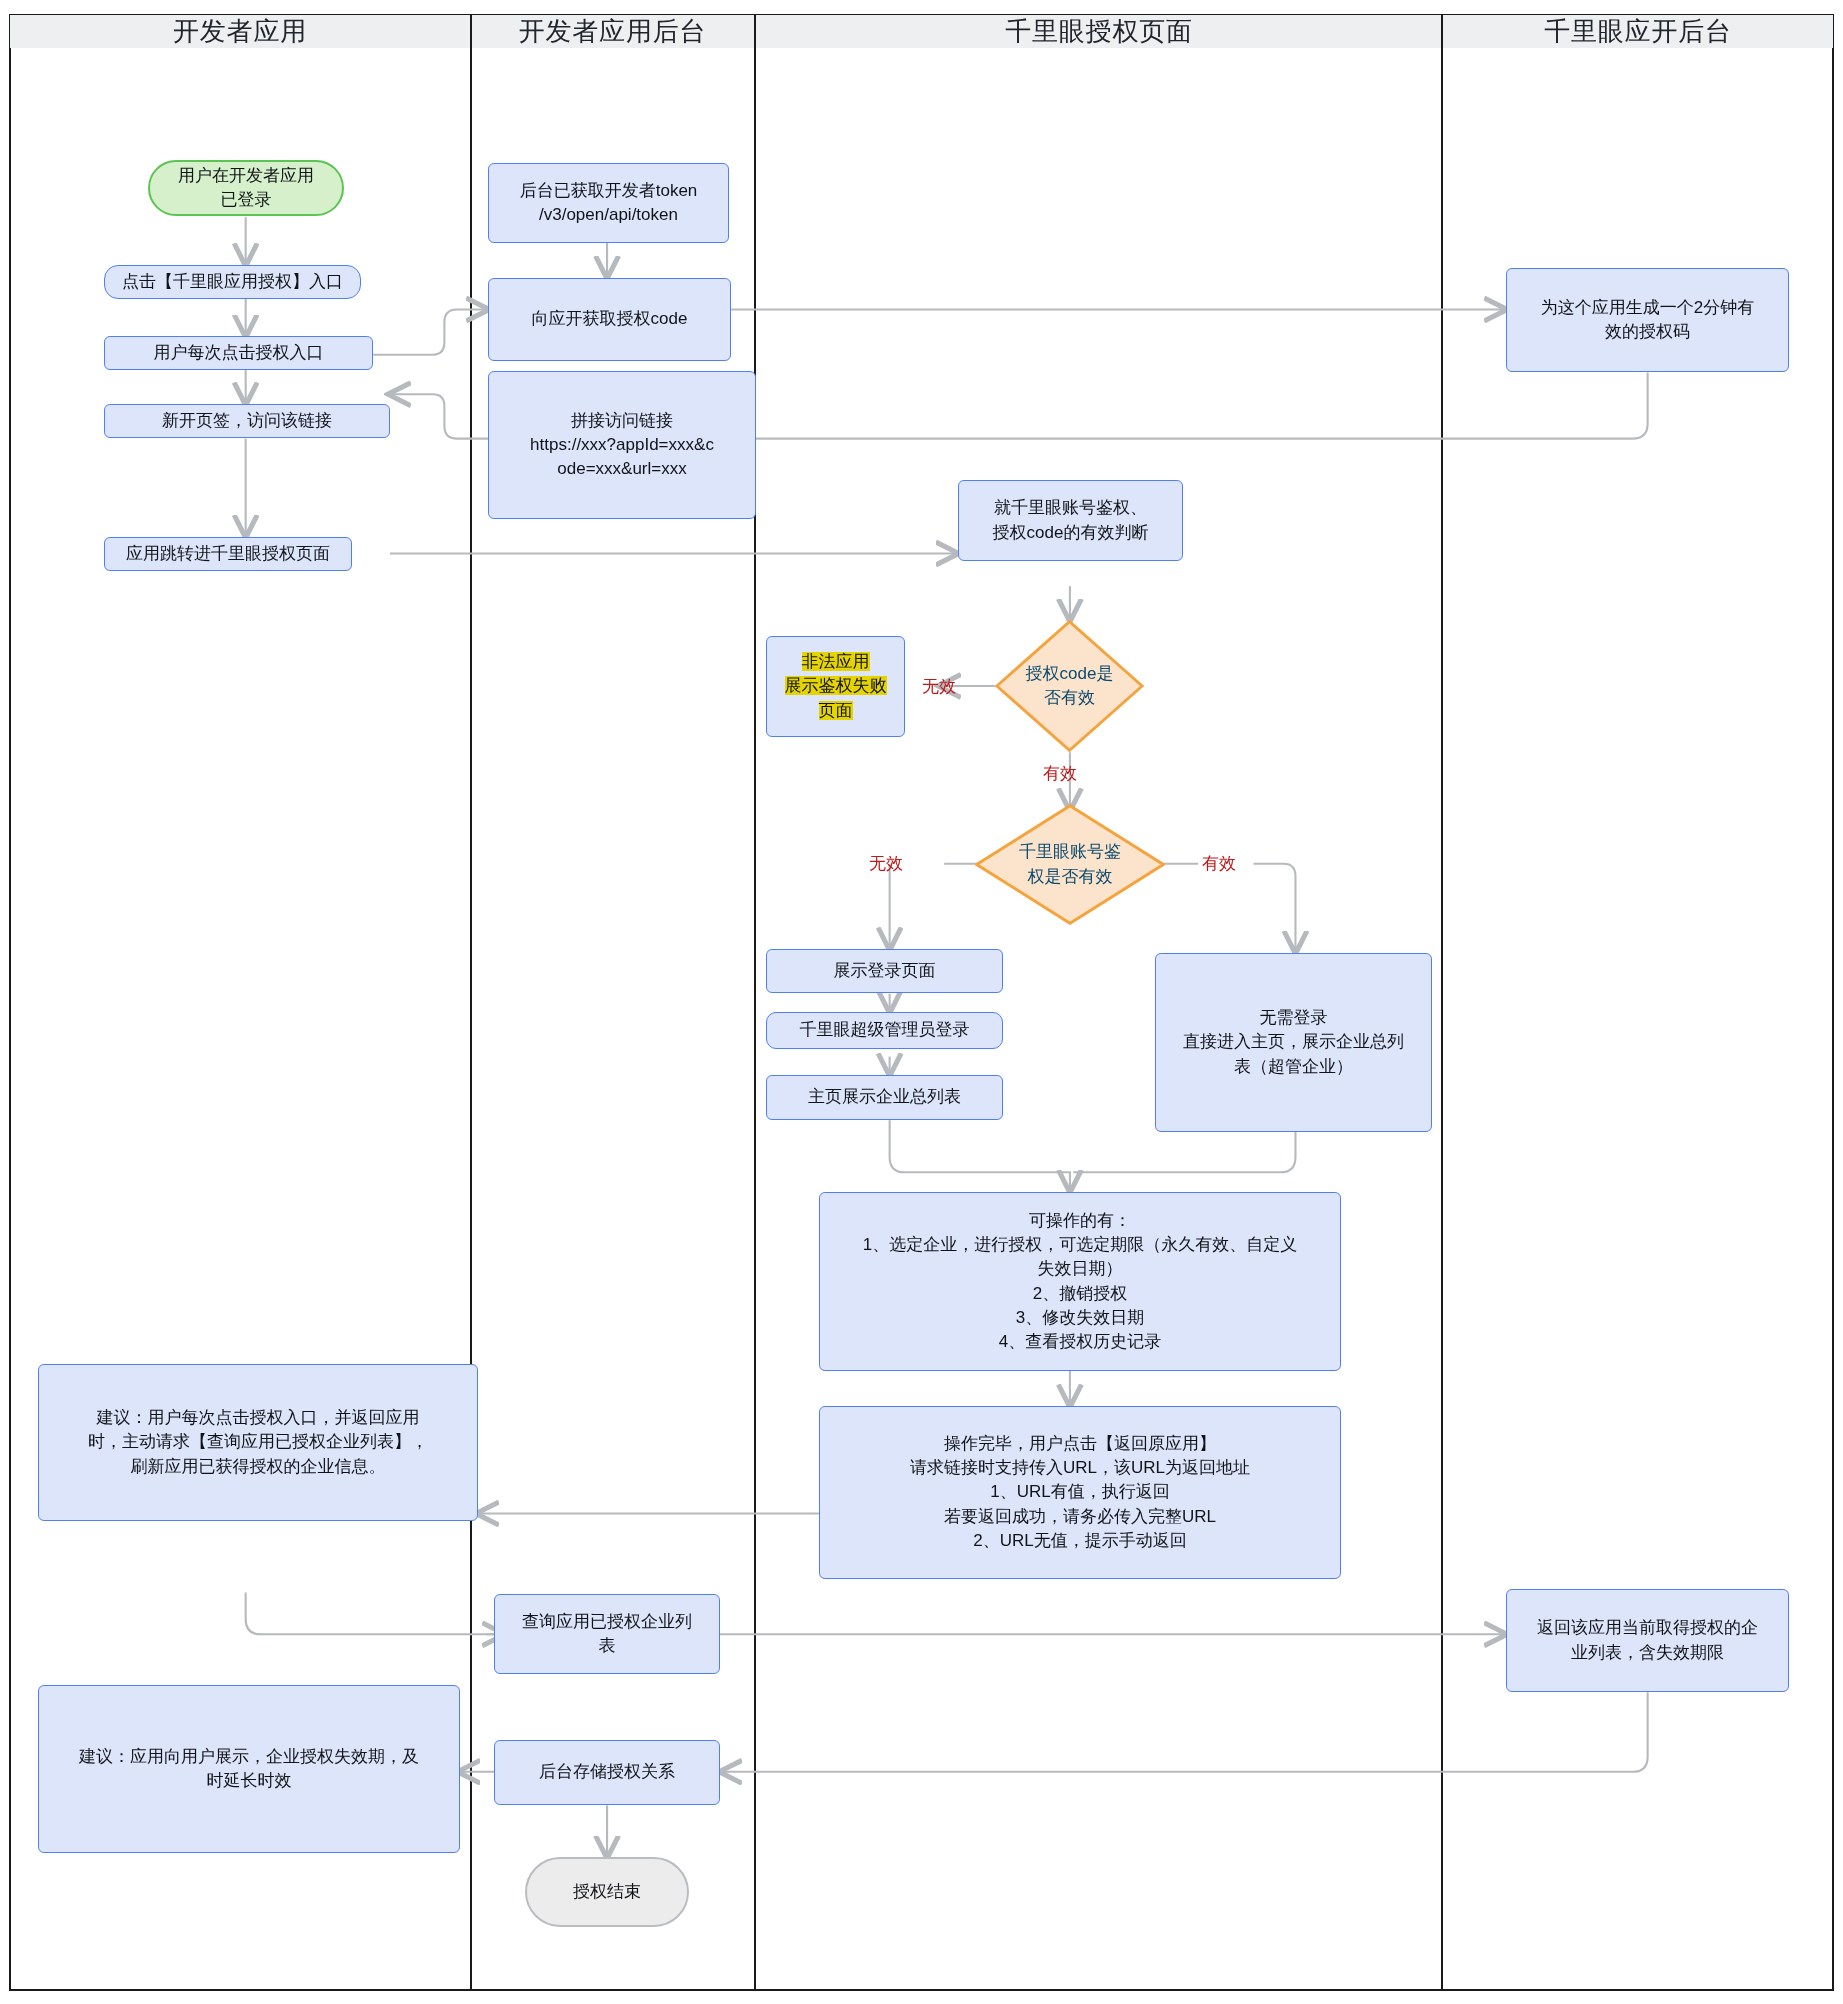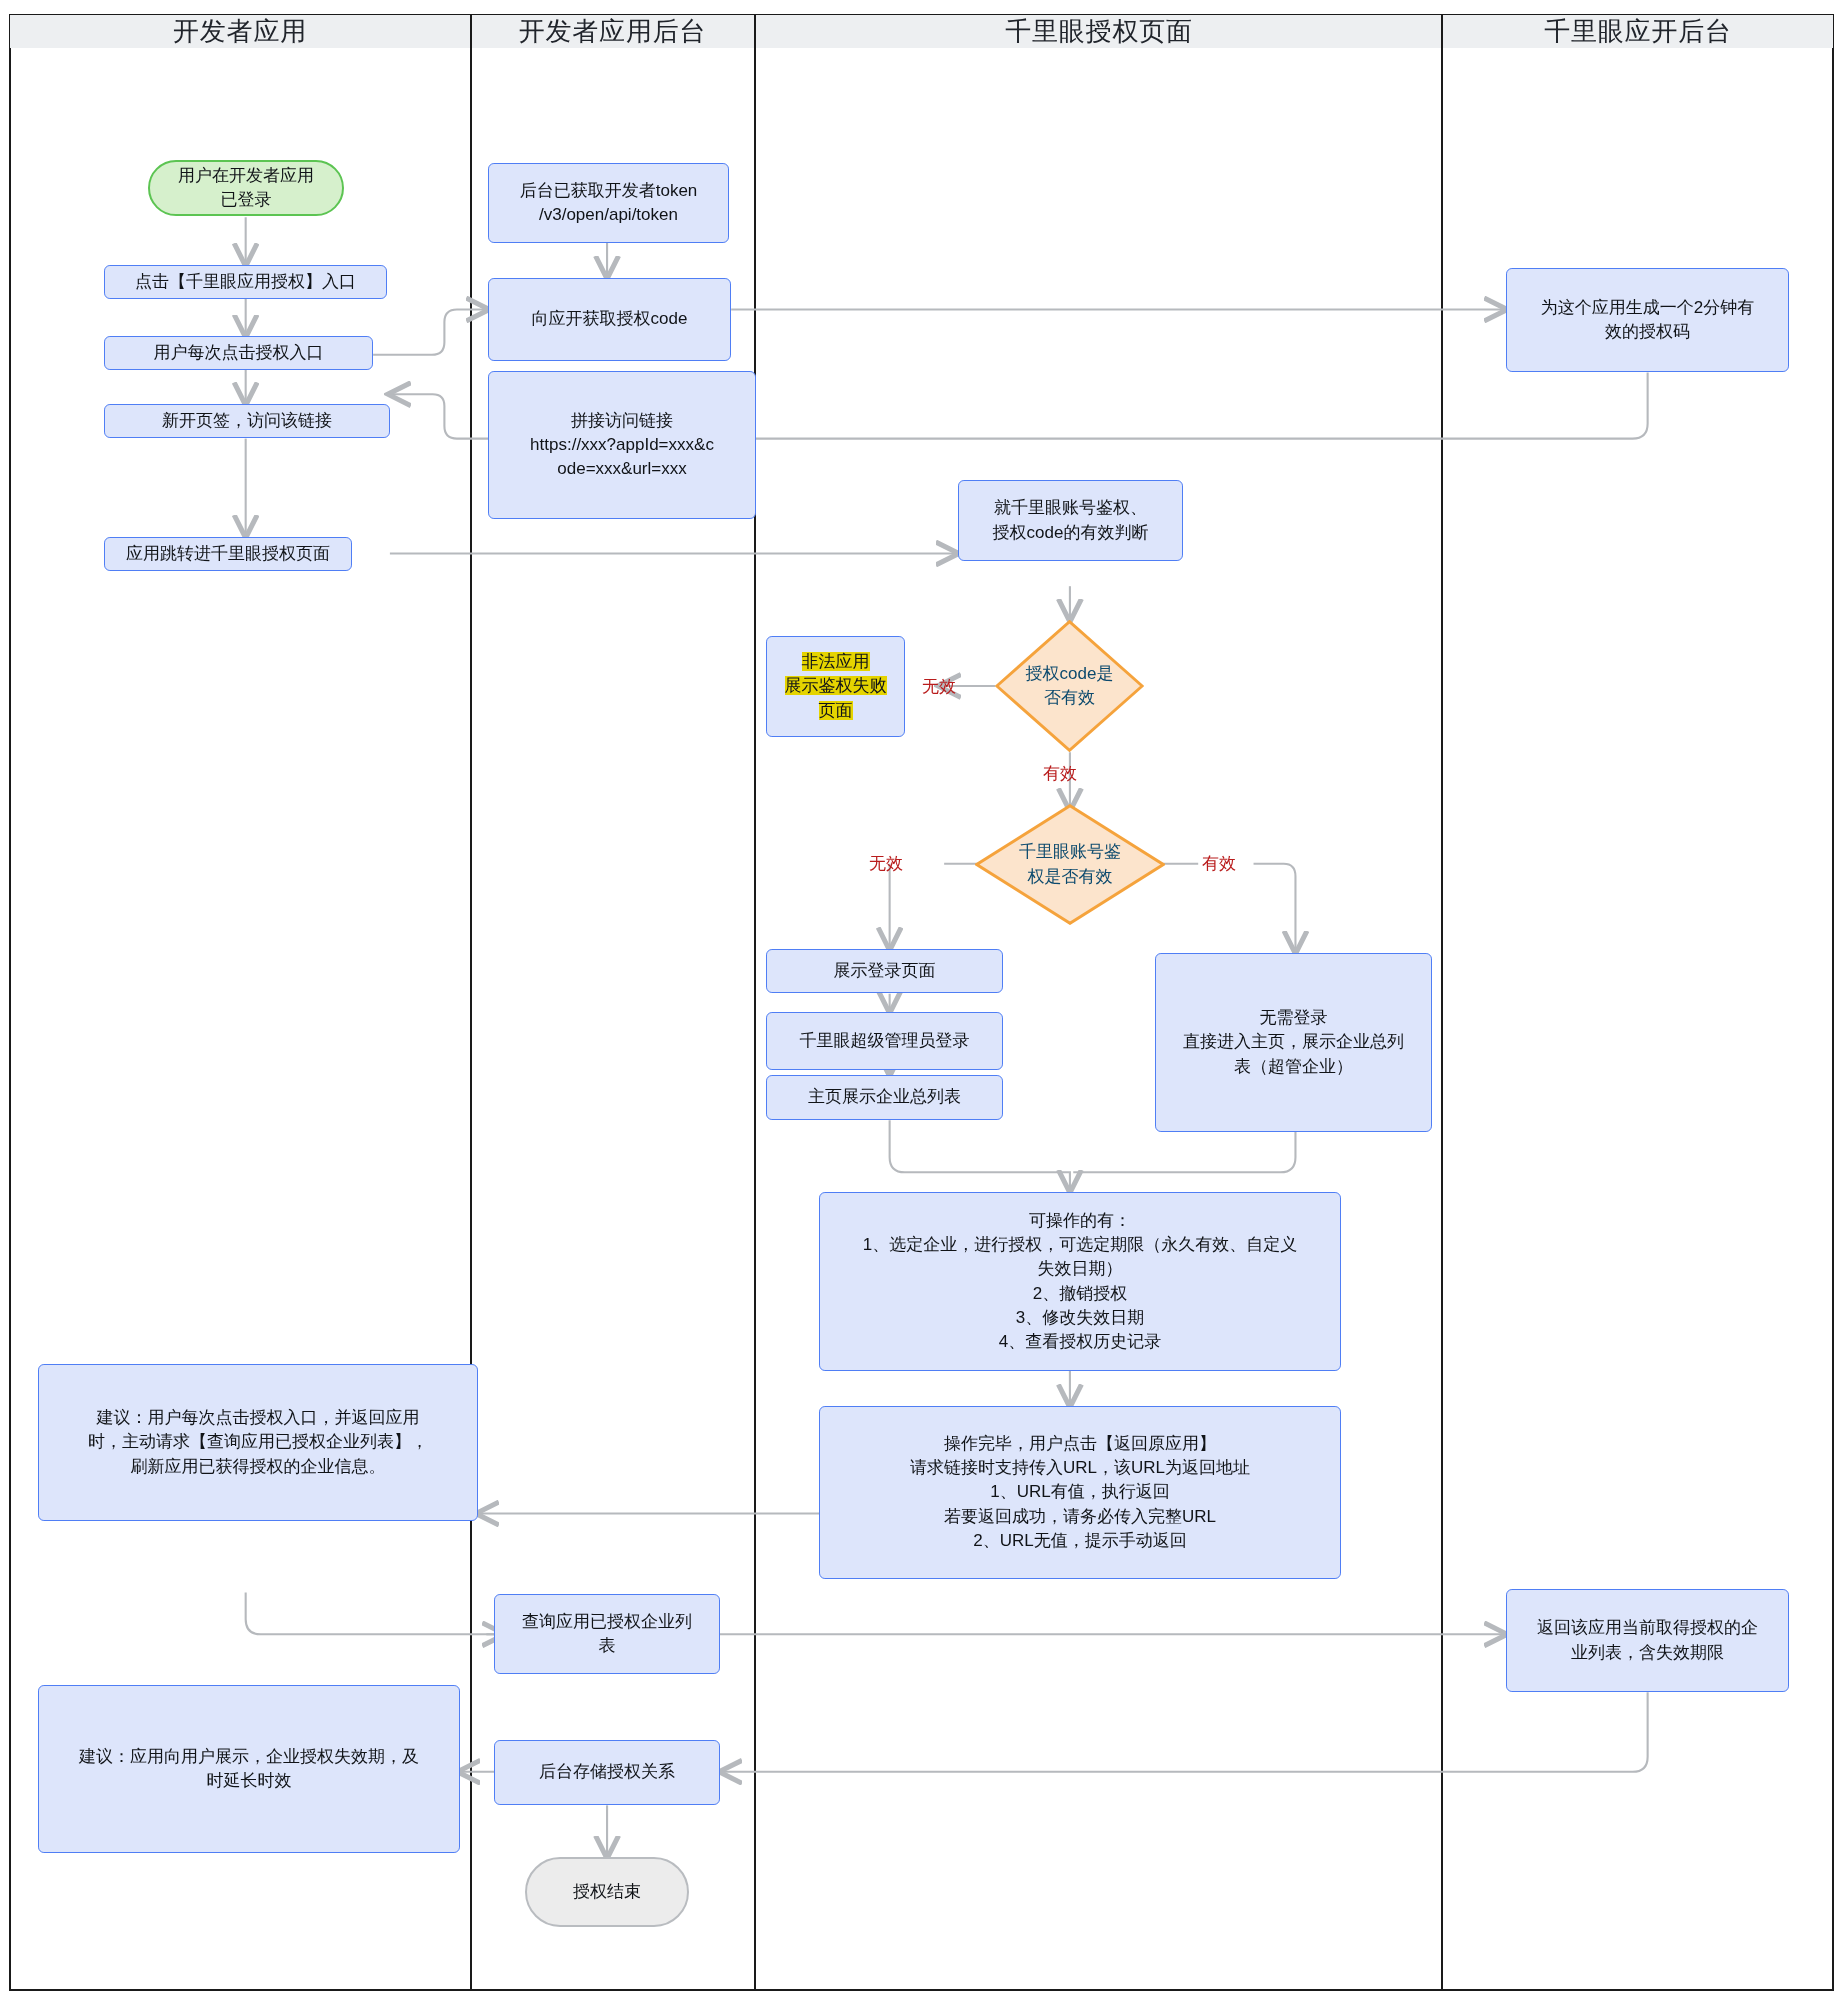--- a/index.html
+++ b/index.html
@@ -115,21 +115,21 @@
 
     <path class="wire" marker-end="url(#ah)" d="M1196,4226 L1096,4226"></path>
 
     <path class="wire" marker-end="url(#ah)" d="M1448,4306 L1448,4428"></path>
   </svg>
 
   <div class="node n-start" style="left:148px;top:160px;width:196px;height:56px;">
     <span><span>用户在开发者应用</span><br><span>已登录</span></span>
   </div>
 
-  <div class="node n-proc" style="left:104px;top:265px;width:283px;height:34px;">
+  <div class="node n-proc" style="left:104px;top:265px;width:257px;height:34px;border-radius:14px;">
     <span>点击【千里眼应用授权】入口</span>
   </div>
 
   <div class="node n-proc" style="left:104px;top:336px;width:269px;height:34px;">
     <span>用户每次点击授权入口</span>
   </div>
 
   <div class="node n-proc" style="left:104px;top:404px;width:286px;height:34px;">
     <span>新开页签，访问该链接</span>
   </div>
@@ -229,21 +229,21 @@
     </div>
   </div>
 
   <div class="elabel" style="left:869px;top:852px;">无效</div>
   <div class="elabel" style="left:1202px;top:852px;">有效</div>
 
   <div class="node n-proc" style="left:766px;top:949px;width:237px;height:44px;">
     <span>展示登录页面</span>
   </div>
 
-  <div class="node n-proc" style="left:766px;top:1012px;width:237px;height:58px;">
+  <div class="node n-proc" style="left:766px;top:1012px;width:237px;height:37px;border-radius:10px;">
     <span>千里眼超级管理员登录</span>
   </div>
 
   <div class="node n-proc" style="left:766px;top:1075px;width:237px;height:45px;">
     <span>主页展示企业总列表</span>
   </div>
 
   <div class="node n-proc" style="left:1155px;top:953px;width:277px;height:179px;">
     <span>
       <span>无需登录</span><br>

